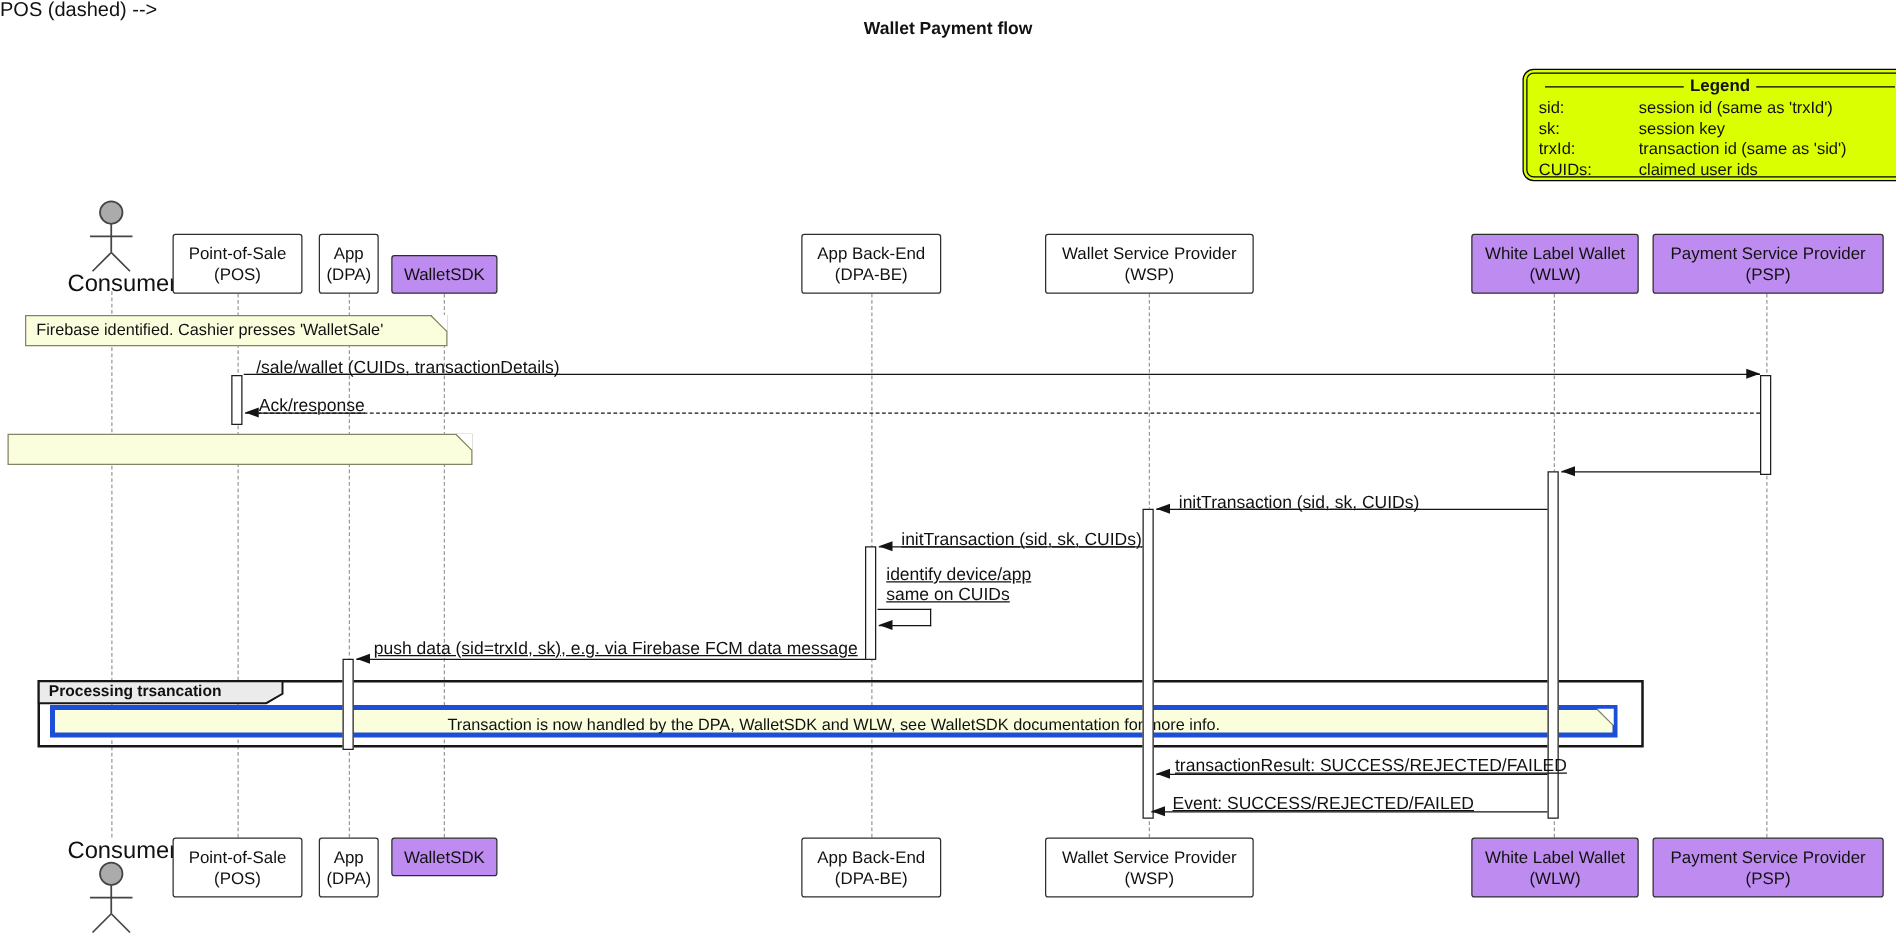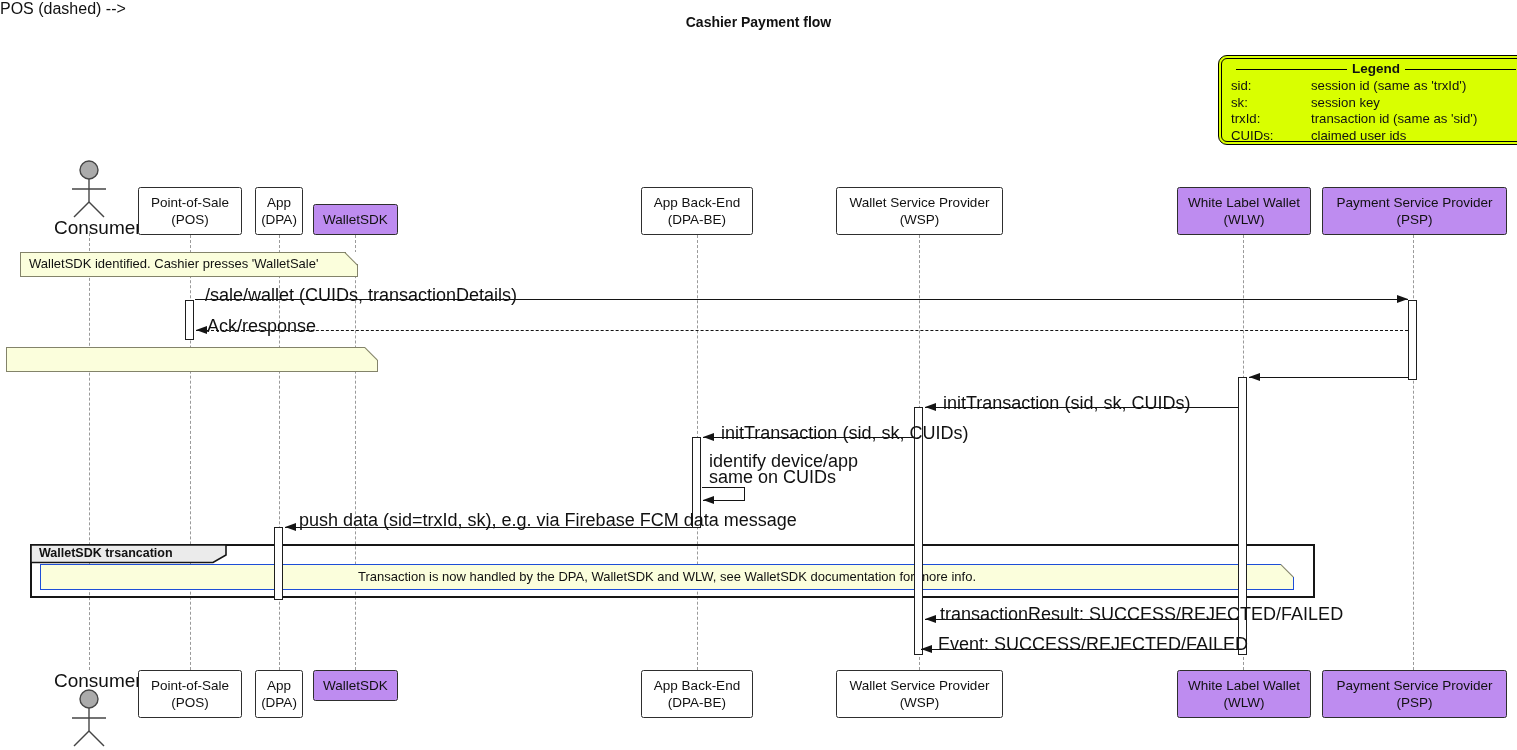--- a/index.html
+++ b/index.html
@@ -22,28 +22,28 @@
   .note .fold{position:absolute; top:-1px; right:-1px; width:13px; height:13px;
     background:linear-gradient(to bottom left, #fff 0 50%, rgba(0,0,0,0) 50% 100%);}
   .note .fold::before{content:''; position:absolute; left:0; top:0; width:18.4px; height:1px;
     background:#83836a; transform-origin:0 0; transform:rotate(45deg);}
   
   .act{position:absolute; width:9px; background:#fff; border:1.3px solid #1e1e1e; box-sizing:border-box;}
   
   .mline{position:absolute; height:0; border-top:1.3px solid var(--line);}
   .mline.dashed{border-top:1.2px dashed var(--line);}
   .vline{position:absolute; width:0; border-left:1.3px solid var(--line);}
-  .mlabel{position:absolute; font-size:18px; white-space:nowrap;}
+  .mlabel{position:absolute; font-size:14px; white-space:nowrap;text-decoration:underline;}
   .arrL{position:absolute; width:0; height:0; border-top:4.5px solid transparent;
     border-bottom:4.5px solid transparent; border-right:11px solid var(--line);}
   .arrR{position:absolute; width:0; height:0; border-top:4.5px solid transparent;
     border-bottom:4.5px solid transparent; border-left:11px solid var(--line);}
   
   .group-frame{position:absolute; border:2px solid #161616; box-sizing:border-box; background:transparent;}
-  .group-note{position:absolute; background:var(--note_bg); border:1px solid #1d4ed8;
+  .group-note{position:absolute; background:var(--note_bg); border:4px solid #1d4ed8;
     font-size:13px; text-align:center; padding-top:4px; box-sizing:border-box;}
   .group-note .fold{position:absolute; top:-1px; right:-1px; width:13px; height:13px;
     background:linear-gradient(to bottom left, #fff 0 50%, rgba(0,0,0,0) 50% 100%);}
   .group-note .fold::before{content:''; position:absolute; left:0; top:0; width:18.4px; height:1px;
     background:#83836a; transform-origin:0 0; transform:rotate(45deg);}
   .group-header{position:absolute;}
   .group-header-label{position:absolute; font-size:12.5px; font-weight:bold; line-height:19px;}
   
   .legend{position:absolute; background:var(--legend_bg); border:1px solid #000;
     border-radius:9px; padding:2px; box-sizing:border-box;}
@@ -53,21 +53,21 @@
   .lg-rule{flex:1; height:0; border-top:1.6px solid #000; margin:0 5px;}
   .lg-row{display:grid; grid-template-columns:80px 1fr; font-size:13.2px; line-height:16.6px;}
   svg{display:block;}
 </style>
 </head>
 <body>
 
 <div id="diagram">
 
   
-  <div class="title">Cashier Payment flow</div>
+  <div class="title">Wallet Payment flow</div>
 
   
   <div class="legend" style="left:1218px; top:55px; width:316px; height:90px;">
     <div class="legend-inner">
       <div class="lg-title">
         <span class="lg-rule"></span>
         <span>Legend</span>
         <span class="lg-rule"></span>
       </div>
       <div class="lg-row">
@@ -94,34 +94,34 @@
   <div class="lifeline" style="left:189.5px; top:235px; height:435px;"></div>
   <div class="lifeline" style="left:278.5px; top:235px; height:435px;"></div>
   <div class="lifeline" style="left:354.5px; top:235px; height:435px;"></div>
   <div class="lifeline" style="left:696.5px; top:235px; height:435px;"></div>
   <div class="lifeline" style="left:918.5px; top:235px; height:435px;"></div>
   <div class="lifeline" style="left:1242.5px; top:235px; height:435px;"></div>
   <div class="lifeline" style="left:1412.5px; top:235px; height:435px;"></div>
 
   
   <div class="note" style="left:20px; top:252px; width:338px; height:25px;">
-    <span>WalletSDK identified. Cashier presses 'WalletSale'</span>
+    <span>Firebase identified. Cashier presses 'WalletSale'</span>
     <span class="fold"></span>
   </div>
   <div class="note" style="left:6px; top:347px; width:372px; height:25px;">
     <span class="fold"></span>
   </div>
 
   
   <div class="group-frame" style="left:30px; top:544px; width:1285px; height:54px;"></div>
   <div class="group-header" style="left:30px; top:544px;">
     <svg width="198" height="20" viewBox="0 0 198 20">
       <polygon points="1,1 196,1 196,11 183,18.5 1,18.5" fill="#EBEBEB" stroke="#161616" stroke-width="1.6"></polygon>
     </svg>
-    <div class="group-header-label" style="left:9px; top:0;">WalletSDK trsancation</div>
+    <div class="group-header-label" style="left:9px; top:0;">Processing trsancation</div>
   </div>
   <div class="group-note" style="left:40px; top:564px; width:1254px; height:26px;">
     <span>Transaction is now handled by the DPA, WalletSDK and WLW, see WalletSDK documentation for more info.</span>
     <span class="fold"></span>
   </div>
 
   
   <div class="act" style="left:185px; top:300px; height:40px;"></div>
   <div class="act" style="left:1408px; top:300px; height:80px;"></div>
   <div class="act" style="left:1238px; top:377px; height:278px;"></div>

